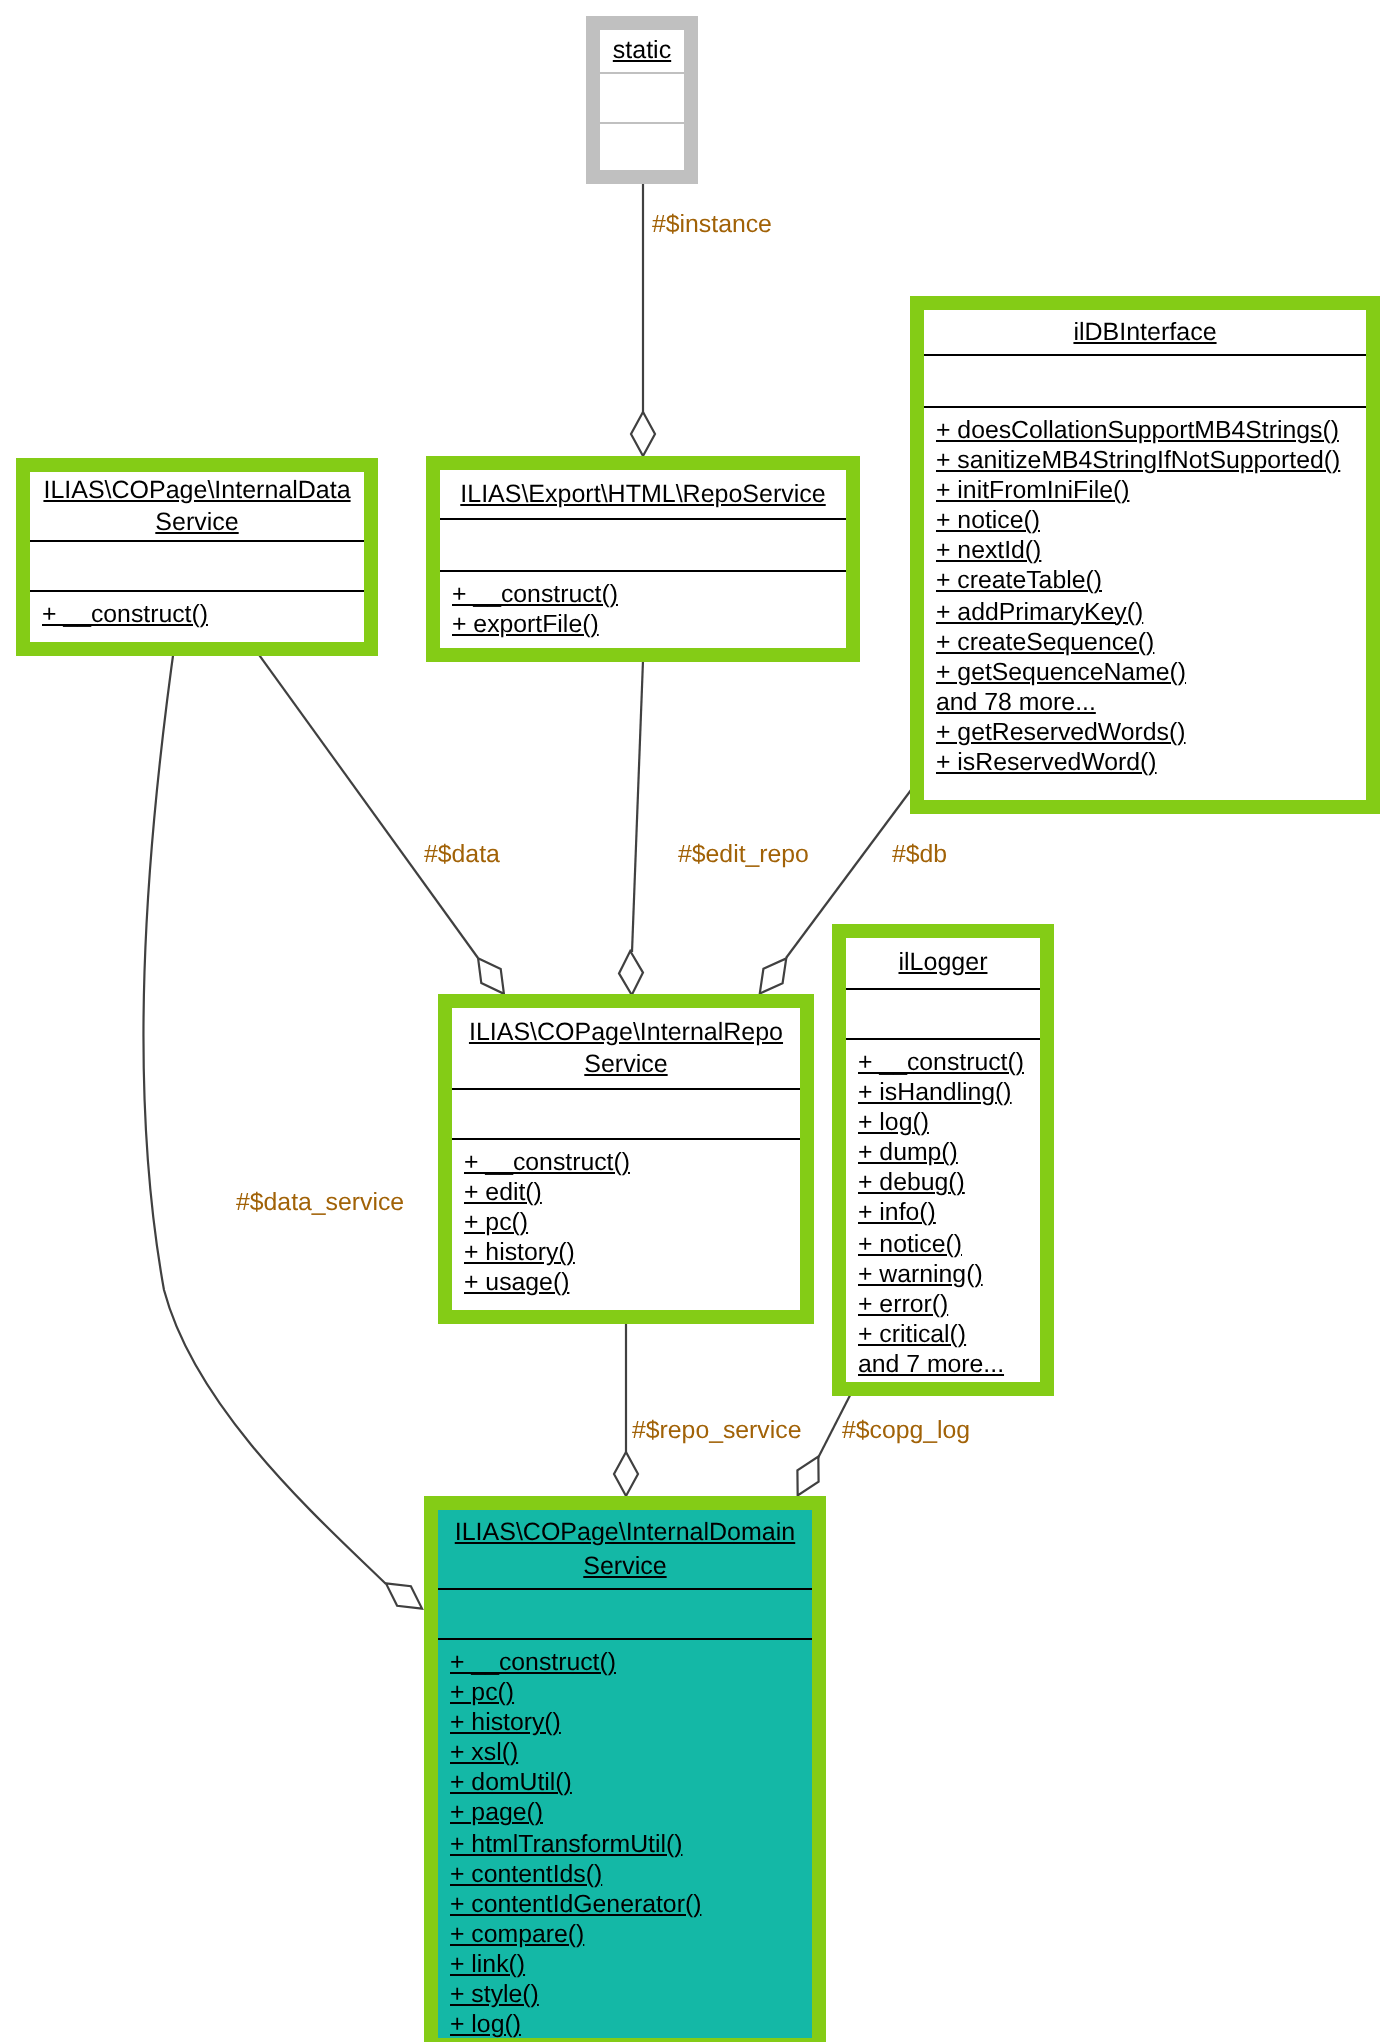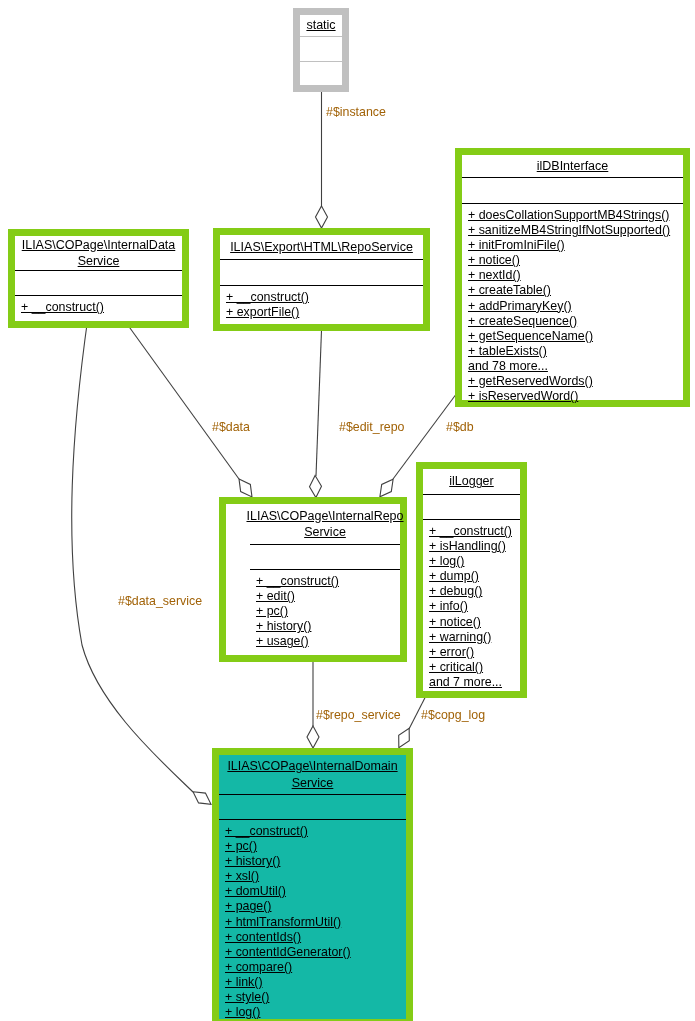--- a/index.html
+++ b/index.html
@@ -88,21 +88,20 @@
   <div class="m" style="height:197px;">
       <div class="member">+ doesCollationSupportMB4Strings()</div>
       <div class="member">+ sanitizeMB4StringIfNotSupported()</div>
       <div class="member">+ initFromIniFile()</div>
       <div class="member">+ notice()</div>
       <div class="member">+ nextId()</div>
       <div class="member">+ createTable()</div>
       <div class="member">+ addPrimaryKey()</div>
       <div class="member">+ createSequence()</div>
       <div class="member">+ getSequenceName()</div>
-      <div class="member">+ tableExists()</div>
       <div class="member">and 78 more...</div>
       <div class="member">+ getReservedWords()</div>
       <div class="member">+ isReservedWord()</div>
     </div>
 </div>
 
 <div class="node" style="left:416px;top:462px;width:111px;">
   <div class="t" style="height:25px;">ilLogger</div>
   <div class="a" style="height:25px;"></div>
   <div class="m" style="height:172px;">
@@ -113,21 +112,21 @@
       <div class="member">+ debug()</div>
       <div class="member">+ info()</div>
       <div class="member">+ notice()</div>
       <div class="member">+ warning()</div>
       <div class="member">+ error()</div>
       <div class="member">+ critical()</div>
       <div class="member">and 7 more...</div>
     </div>
 </div>
 
-<div class="node" style="left:219px;top:497px;width:188px;padding-left:24px;">
+<div class="node" style="left:219px;top:497px;width:188px;">
   <div class="t" style="height:40px;">ILIAS\COPage\InternalRepo
 Service</div>
   <div class="a" style="height:25px;"></div>
   <div class="m" style="height:86px;">
       <div class="member">+ __construct()</div>
       <div class="member">+ edit()</div>
       <div class="member">+ pc()</div>
       <div class="member">+ history()</div>
       <div class="member">+ usage()</div>
     </div>

